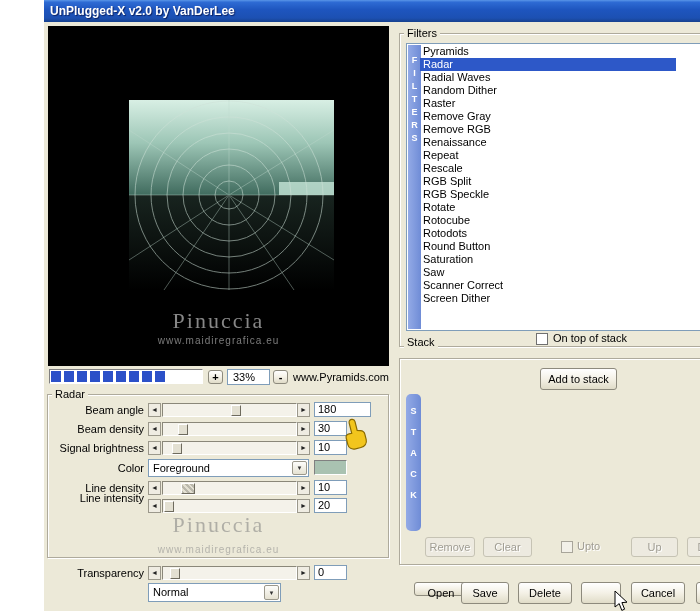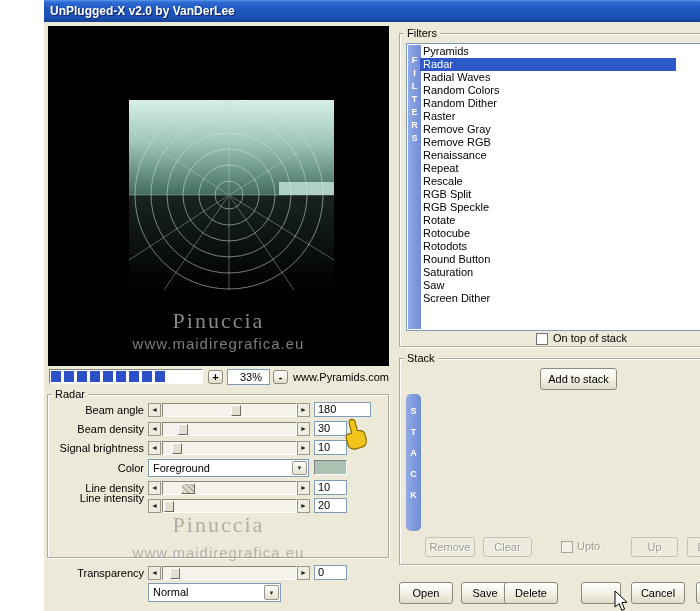--- a/index.html
+++ b/index.html
@@ -6,21 +6,21 @@
   html,body{width:700px;height:611px;overflow:hidden;}
   body{font-family:"Liberation Sans",sans-serif;font-size:11px;color:#000;}
   .window{position:relative;width:700px;height:611px;background:#ECE9D8;overflow:hidden;margin-left:44px;}
   .abs{position:absolute;}
   .titlebar{position:absolute;left:0;top:0;width:700px;height:22px;
     background:linear-gradient(180deg,#5A96E8 0%,#2E6BD4 10%,#1E55BE 45%,#1C50B2 82%,#16418E 100%);
     color:#fff;font-weight:bold;font-size:12px;line-height:22px;padding-left:6px;
     text-shadow:1px 1px 1px rgba(0,0,40,.6);}
   .preview{position:absolute;left:4px;top:26px;width:341px;height:340px;background:#000;}
   .wm-title{font-family:"Liberation Serif",serif;font-size:22px;letter-spacing:2px;text-align:center;}
-  .wm-url{font-size:15px;text-align:center;letter-spacing:1px;}
+  .wm-url{font-size:10px;text-align:center;letter-spacing:1px;}
   .progress{position:absolute;left:5px;top:369px;width:154px;height:15px;background:#fff;
     border:1px solid;border-color:#808080 #fff #fff #808080;}
   .progress-fill{position:absolute;left:1px;top:1px;height:11px;width:114px;
     background:repeating-linear-gradient(90deg,#2B50C8 0 10px,#ffffff 10px 13px);}
   .btn{background:linear-gradient(180deg,#ffffff 0%,#F4F1E6 50%,#E0DCC8 100%);
     border:1px solid #8D8A7D;border-radius:3px;text-align:center;color:#000;}
   .btn-dis{background:#EDEAE0;border:1px solid #C6C3B4;border-radius:3px;text-align:center;
     color:#A09D93;text-shadow:1px 1px 0 #fff;}
   .edit{background:#fff;border:1px solid #7F9DB9;}
   .arrbtn{background:#EFECE2;border:1px solid #9B988B;font-size:7px;line-height:12px;text-align:center;color:#222;}
@@ -104,21 +104,21 @@
       </g>
     </svg>
     <div class="abs wm-title" style="left:0;top:282px;width:341px;color:rgba(150,150,150,.9)">Pinuccia</div>
     <div class="abs wm-url" style="left:0;top:309px;width:341px;color:rgba(145,145,145,.85)">www.maidiregrafica.eu</div>
   </div>
 
   <div class="progress">
     <div class="progress-fill"></div>
   </div>
   <div class="abs btn" style="left:164px;top:370px;width:15px;height:14px;line-height:12px;font-weight:bold">+</div>
-  <div class="abs edit" style="left:183px;top:369px;width:43px;height:16px;line-height:14px;padding-left:12px">33%</div>
+  <div class="abs edit" style="left:183px;top:369px;width:43px;height:16px;line-height:14px;padding-left:5px">33%</div>
   <div class="abs btn" style="left:229px;top:370px;width:15px;height:14px;line-height:12px;font-weight:bold">-</div>
   <div class="site" style="left:238px;top:371px;width:107px">www.Pyramids.com</div>
 
   <div class="groupbox" style="left:3px;top:394px;width:342px;height:164px"></div>
   <span class="grouplabel" style="left:8px;top:388px">Radar</span>
 
   <div class="lbl" style="left:0;top:404px;width:100px">Beam angle</div>
   <div class="abs arrbtn" style="left:104px;top:403px;width:13px;height:14px"><span>◄</span></div>
   <div class="abs track" style="left:118px;top:403px;width:135px;height:14px">
       <div class="thumb" style="left:68px"></div>
@@ -191,70 +191,70 @@
         <div>L</div>
         <div>T</div>
         <div>E</div>
         <div>R</div>
         <div>S</div>
       </div>
     <div class="list-items">
         <div class="list-item">Pyramids</div>
         <div class="list-item selected">Radar</div>
         <div class="list-item">Radial Waves</div>
-        <div class="list-item">Random Colors</div>
         <div class="list-item">Random Dither</div>
         <div class="list-item">Raster</div>
         <div class="list-item">Remove Gray</div>
         <div class="list-item">Remove RGB</div>
         <div class="list-item">Renaissance</div>
         <div class="list-item">Repeat</div>
         <div class="list-item">Rescale</div>
         <div class="list-item">RGB Split</div>
         <div class="list-item">RGB Speckle</div>
         <div class="list-item">Rotate</div>
         <div class="list-item">Rotocube</div>
         <div class="list-item">Rotodots</div>
         <div class="list-item">Round Button</div>
         <div class="list-item">Saturation</div>
         <div class="list-item">Saw</div>
+        <div class="list-item">Scanner Correct</div>
         <div class="list-item">Screen Dither</div>
       </div>
     <div class="sb-track"></div>
     <div class="sb-btn" style="top:0">▲</div>
     <div class="sb-thumb"></div>
     <div class="sb-btn" style="bottom:0">▼</div>
   </div>
 
   <div class="checkbox" style="left:492px;top:333px"></div>
   <div class="abs" style="left:509px;top:332px">On top of stack</div>
 
   <div class="groupbox" style="left:355px;top:358px;width:341px;height:207px"></div>
-  <span class="grouplabel" style="left:360px;top:352px">Stack</span>
+  <span class="grouplabel" style="left:360px;top:336px">Stack</span>
 
   <div class="abs btn" style="left:496px;top:368px;width:77px;height:22px;line-height:20px">Add to stack</div>
 
   <div class="vbar stackbar" style="left:362px;top:394px;width:15px;height:137px;border-radius:5px;padding-top:7px">
       <div>S</div>
       <div>T</div>
       <div>A</div>
       <div>C</div>
       <div>K</div>
     </div>
 
   <div class="abs btn-dis" style="left:381px;top:537px;width:50px;height:20px;line-height:18px">Remove</div>
   <div class="abs btn-dis" style="left:439px;top:537px;width:49px;height:20px;line-height:18px">Clear</div>
   <div class="checkbox dis" style="left:517px;top:541px"></div>
   <div class="abs" style="left:533px;top:540px;color:#A09D93;text-shadow:1px 1px 0 #fff">Upto</div>
   <div class="abs btn-dis" style="left:587px;top:537px;width:47px;height:20px;line-height:18px">Up</div>
   <div class="abs btn-dis" style="left:643px;top:537px;width:49px;height:20px;line-height:18px">Down</div>
 
-  <div class="abs btn" style="left:355px;top:582px;width:54px;height:22px;line-height:20px">Open</div>
+  <div class="abs btn" style="left:370px;top:582px;width:54px;height:14px;line-height:20px">Open</div>
   <div class="abs btn" style="left:417px;top:582px;width:48px;height:22px;line-height:20px">Save</div>
-  <div class="abs btn" style="left:460px;top:582px;width:54px;height:22px;line-height:20px">Delete</div>
+  <div class="abs btn" style="left:474px;top:582px;width:54px;height:22px;line-height:20px">Delete</div>
   <div class="abs btn" style="left:537px;top:582px;width:40px;height:22px;line-height:20px"></div>
   <div class="abs btn" style="left:587px;top:582px;width:54px;height:22px;line-height:20px">Cancel</div>
   <div class="abs btn" style="left:652px;top:582px;width:45px;height:22px;line-height:20px">OK</div>
 
   <svg class="overlay" style="left:298px;top:417px;transform:rotate(-14deg)" width="26" height="34" viewBox="0 0 26 34">
     <path d="M13 2 C15 2 16 3.5 16 5 L16 14 L19 15 C21.5 15.8 22.5 17.5 22.5 19.5 L22.5 25
              C22.5 29 19.5 31.5 15.5 31.5 L10 31.5 C6 31.5 3.5 29 3.5 25.5 L3.5 19
              C3.5 16.8 5 15.5 7.2 15.5 L10 15.5 L10 5 C10 3.2 11.2 2 13 2 Z" fill="#F2C51D" stroke="#8A6A00" stroke-width="1.2"></path>
   </svg>
 

